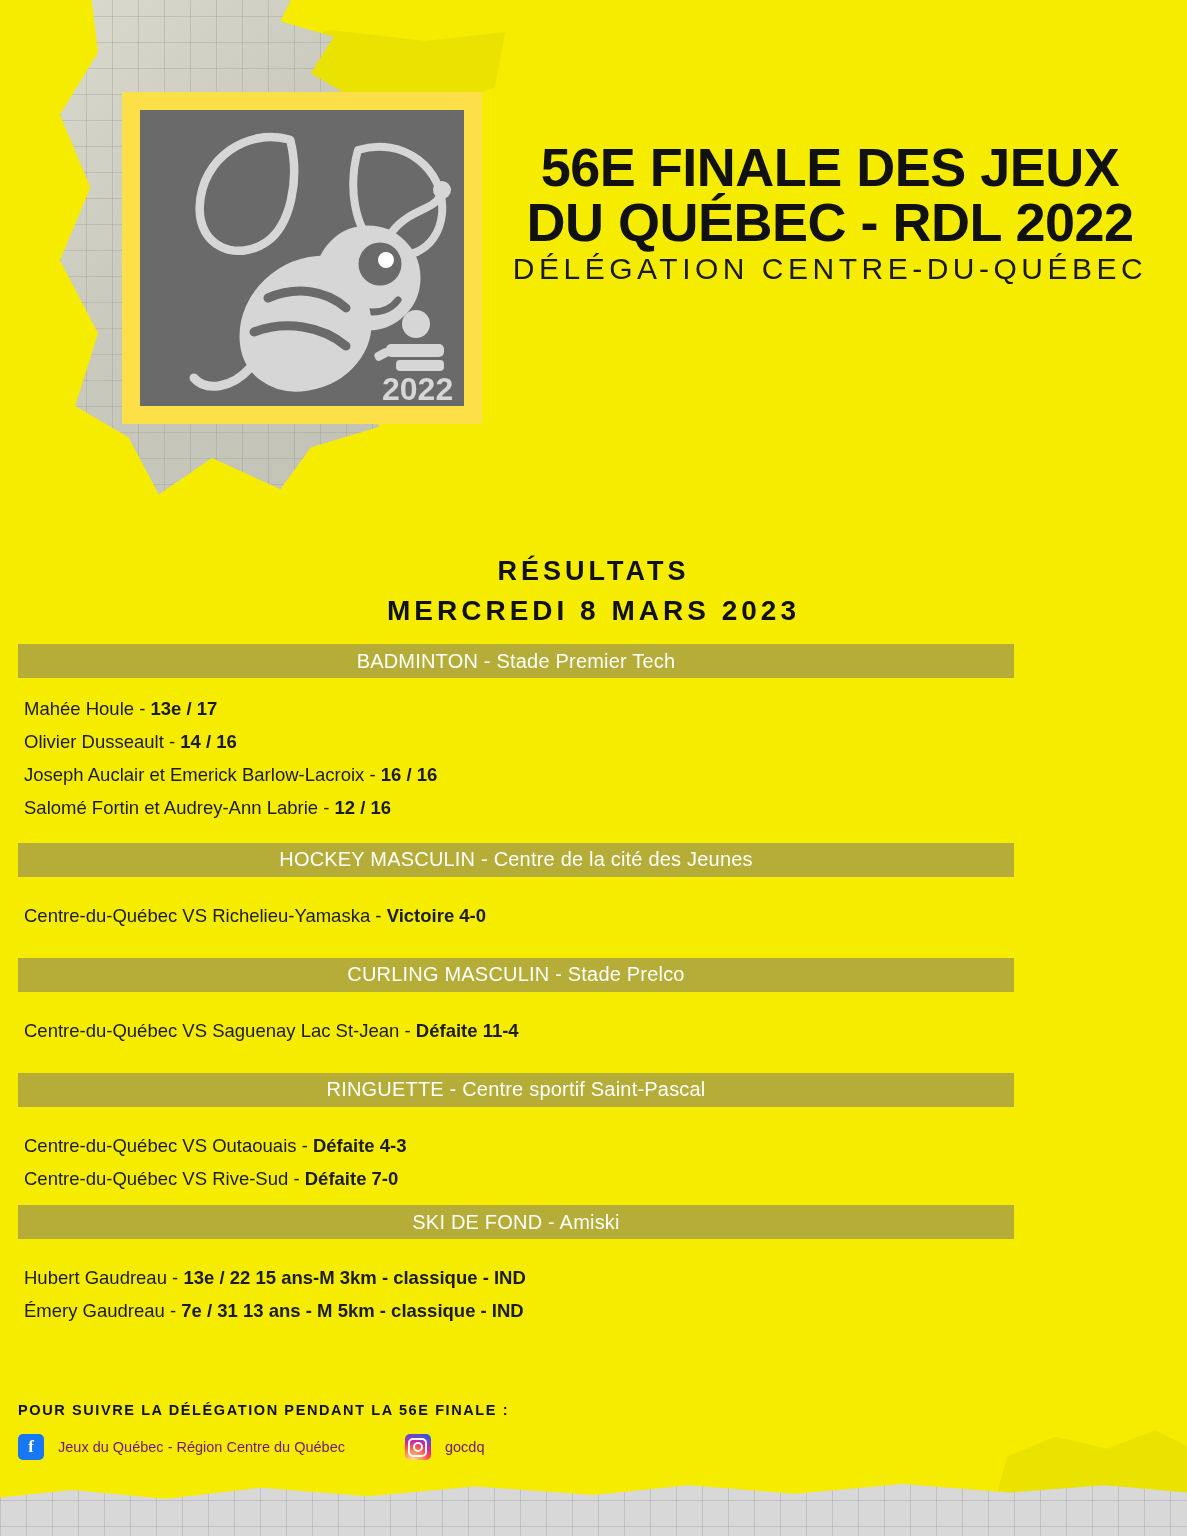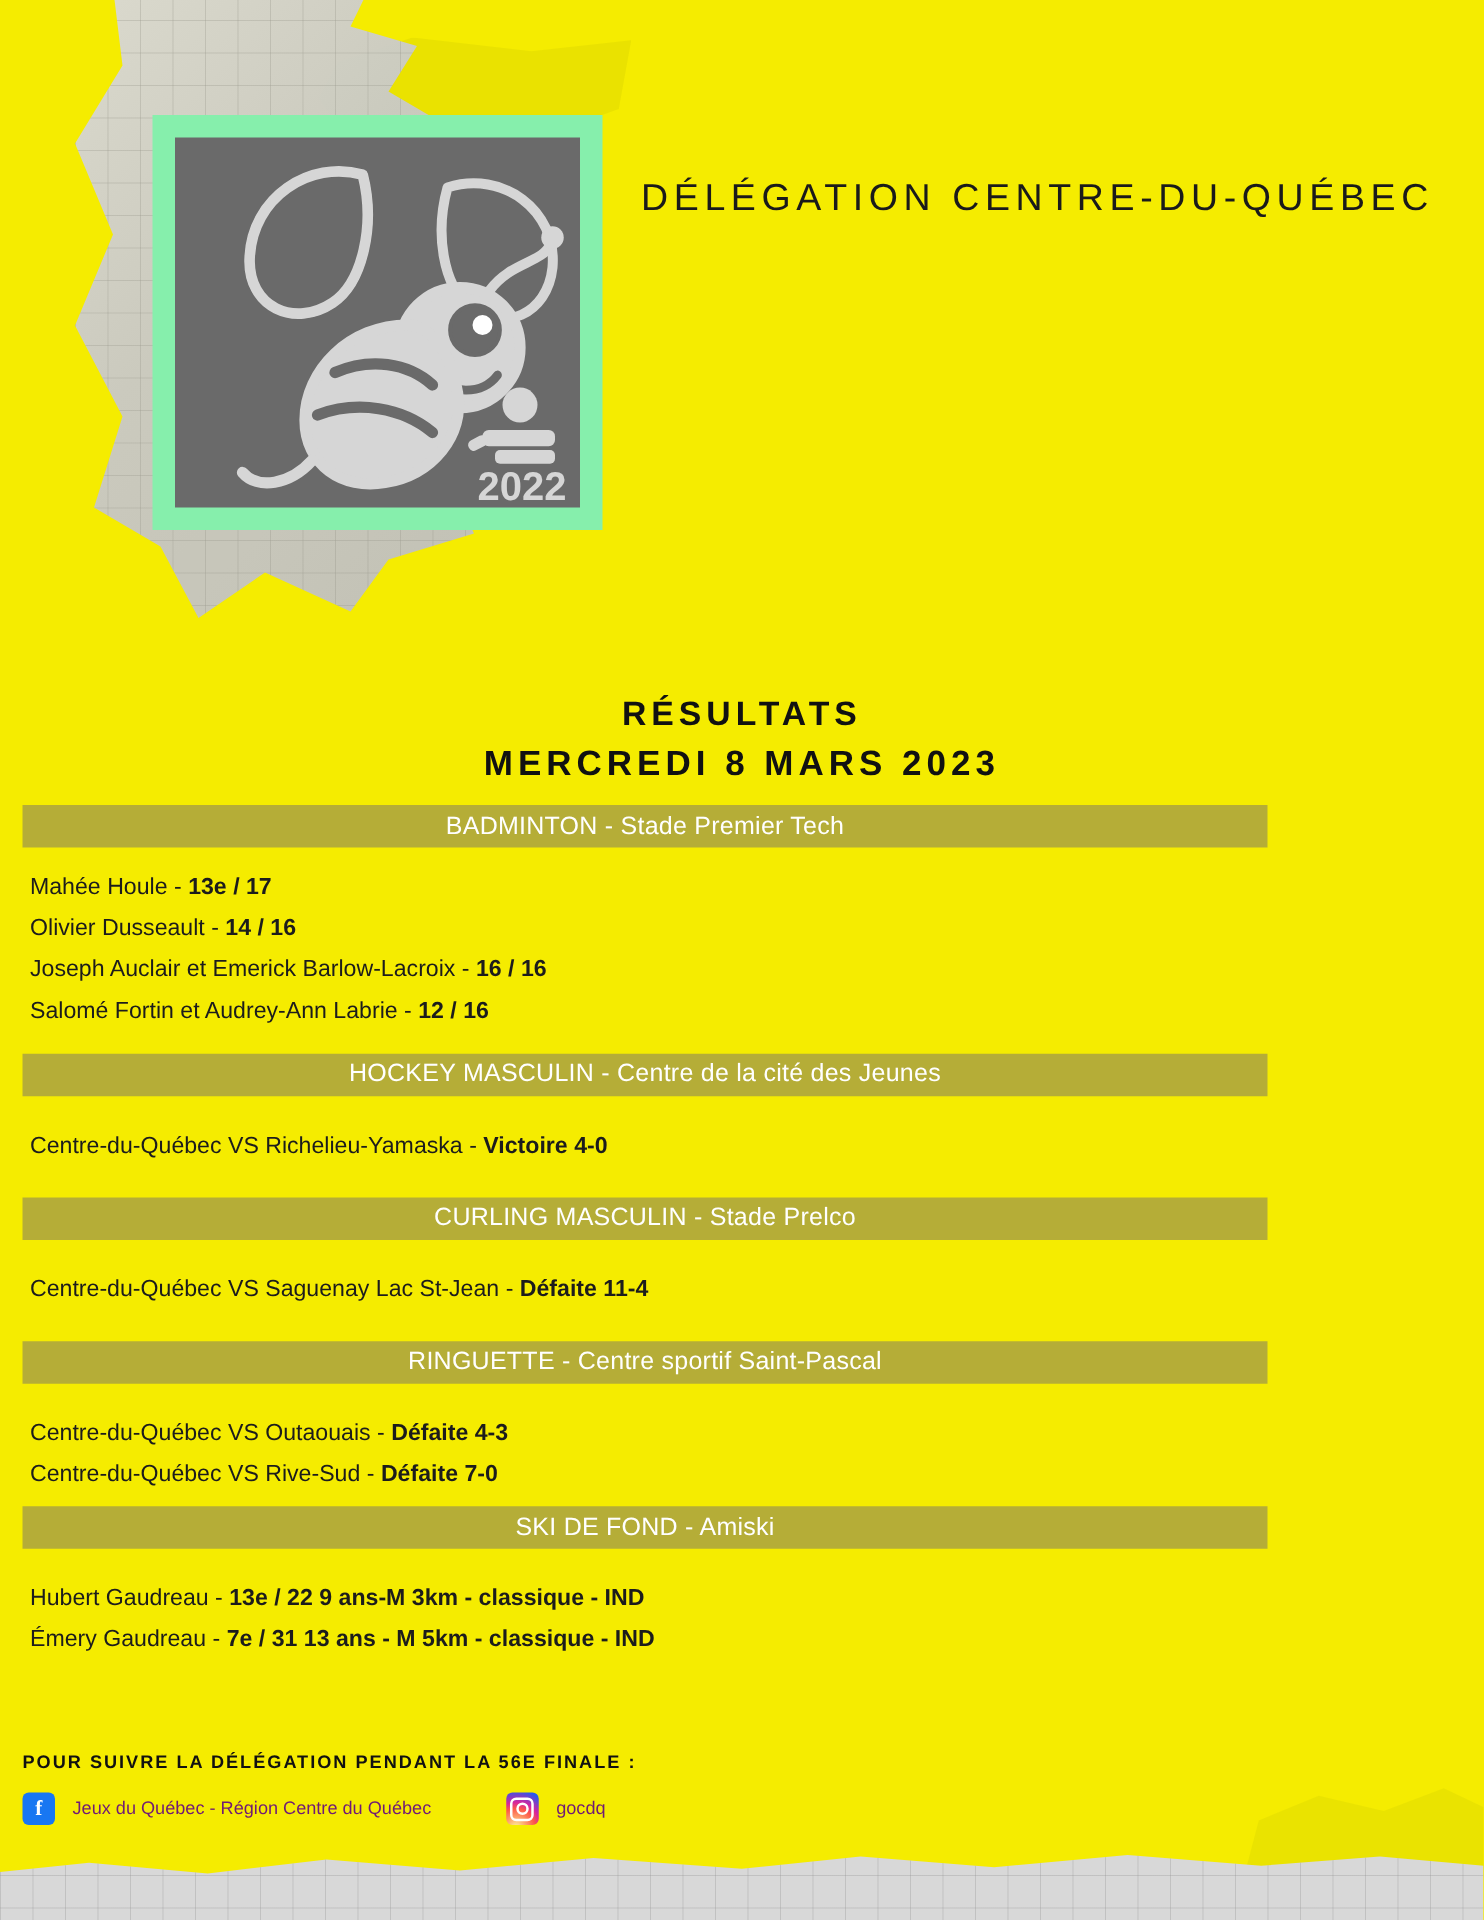--- a/index.html
+++ b/index.html
@@ -58,21 +58,21 @@
     opacity: 0.95;
   }
 
   
   .logo-frame {
     position: absolute;
     left: 122px;
     top: 92px;
     width: 360px;
     height: 332px;
-    background: #86efac;
+    background: #fde047;
     padding: 0;
     box-sizing: border-box;
     display: flex;
     align-items: center;
     justify-content: center;
     text-decoration: underline;
   }
   .logo-inner {
     width: 324px;
     height: 296px;
@@ -298,20 +298,21 @@
         <rect x="246" y="234" width="58" height="13" rx="5"></rect>
         <rect x="256" y="250" width="48" height="11" rx="4"></rect>
         <rect x="234" y="240" width="16" height="9" rx="4" transform="rotate(-28 242 244)"></rect>
       </g>
       <text x="242" y="290" font-family="Liberation Sans, sans-serif" font-size="32" font-weight="bold" fill="#d6d6d6">2022</text>
     </svg>
   </div>
 </div>
 
 <div class="title-block">
+  <h1 class="main-title">56E FINALE DES JEUX DU QUÉBEC - RDL 2022</h1>
   <div class="subtitle">DÉLÉGATION CENTRE-DU-QUÉBEC</div>
 </div>
 
 <div class="results-head">
   <div class="r1">RÉSULTATS</div>
   <div class="r2">MERCREDI 8 MARS 2023</div>
 </div>
 
 <div class="sections" id="sections-root">
     <div class="band">
@@ -348,21 +349,21 @@
       <div class="gap-md"></div>
       <div class="row"><span>Centre-du-Québec VS Outaouais</span><span> - </span><span class="res">Défaite 4-3</span></div>
       <div class="row"><span>Centre-du-Québec VS Rive-Sud</span><span> - </span><span class="res">Défaite 7-0</span></div>
       <div class="gap-sm"></div>
     </div>
     <div class="band">
       <div class="band-text"><span>SKI DE FOND</span><span> - </span><span>Amiski</span></div>
     </div>
     <div class="rows">
       <div class="gap-md"></div>
-      <div class="row"><span>Hubert Gaudreau</span><span> - </span><span class="res">13e / 22 9 ans-M 3km - classique - IND</span></div>
+      <div class="row"><span>Hubert Gaudreau</span><span> - </span><span class="res">13e / 22 15 ans-M 3km - classique - IND</span></div>
       <div class="row"><span>Émery Gaudreau</span><span> - </span><span class="res">7e / 31 13 ans - M 5km - classique - IND</span></div>
       <div class="gap-md"></div>
     </div>
   </div>
 
 <div class="footer">
   <div class="footer-title">POUR SUIVRE LA DÉLÉGATION PENDANT LA 56E FINALE :</div>
   <div class="socials">
     <div class="social">
       <span class="sq fb">f</span>

